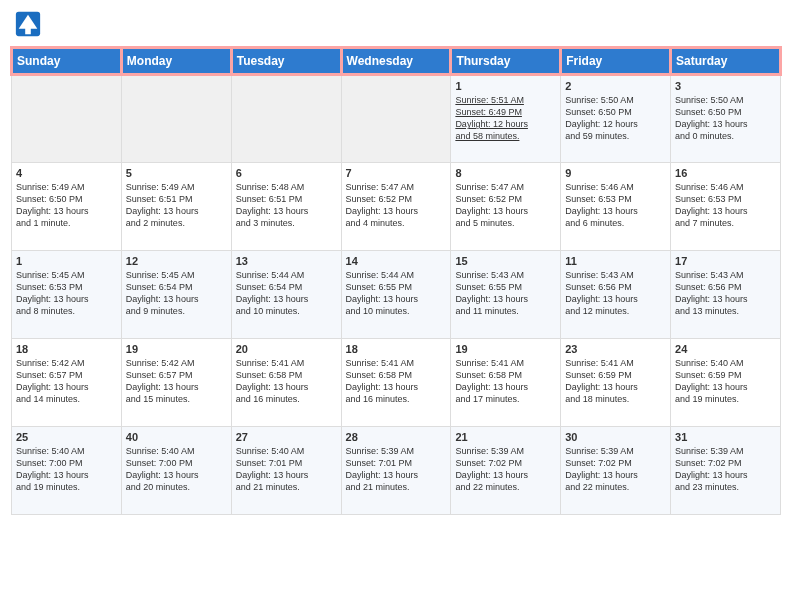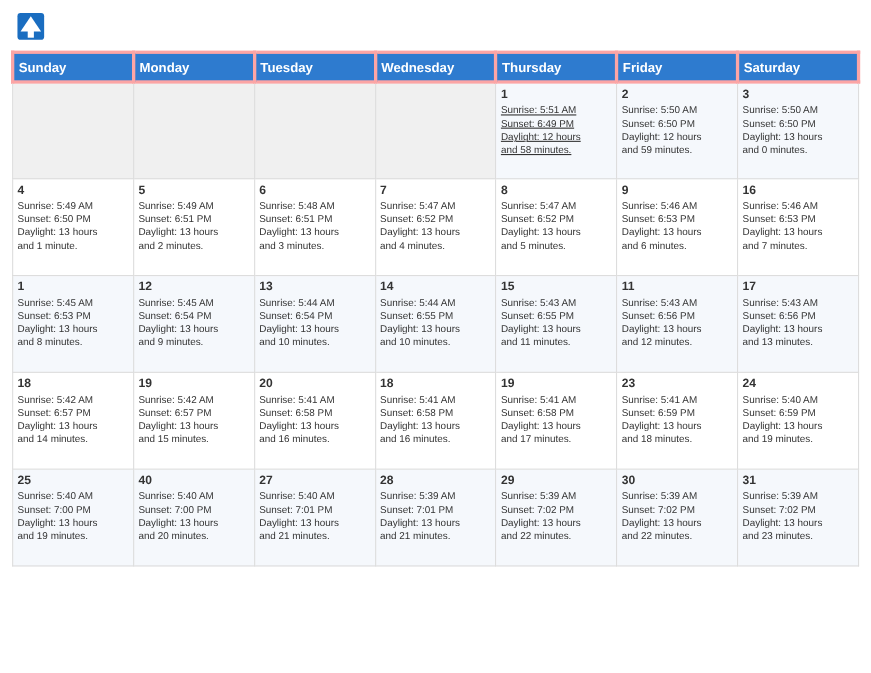--- a/index.html
+++ b/index.html
@@ -329,21 +329,21 @@
 and 21 minutes.</div>
         </td>
         <td>
           <span class="day-number">28</span>
           <div class="day-info" style="white-space: pre-line;">Sunrise: 5:39 AM
 Sunset: 7:01 PM
 Daylight: 13 hours
 and 21 minutes.</div>
         </td>
         <td>
-          <span class="day-number">29</span>
+          <span class="day-number">21</span>
           <div class="day-info" style="white-space: pre-line;">Sunrise: 5:39 AM
 Sunset: 7:02 PM
 Daylight: 13 hours
 and 22 minutes.</div>
         </td>
         <td>
           <span class="day-number">30</span>
           <div class="day-info" style="white-space: pre-line;">Sunrise: 5:39 AM
 Sunset: 7:02 PM
 Daylight: 13 hours

